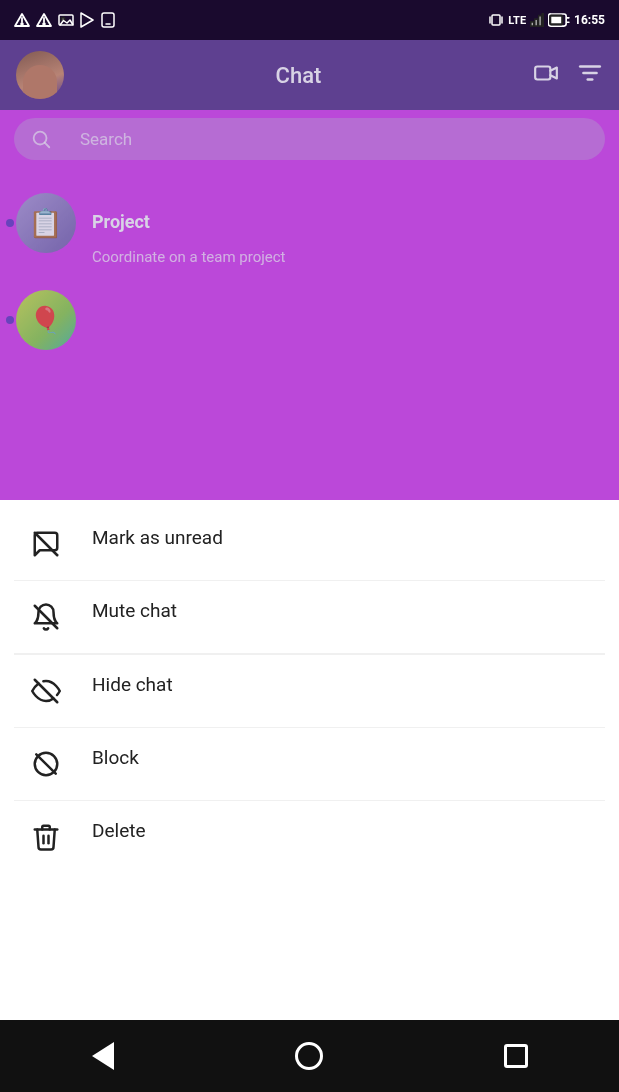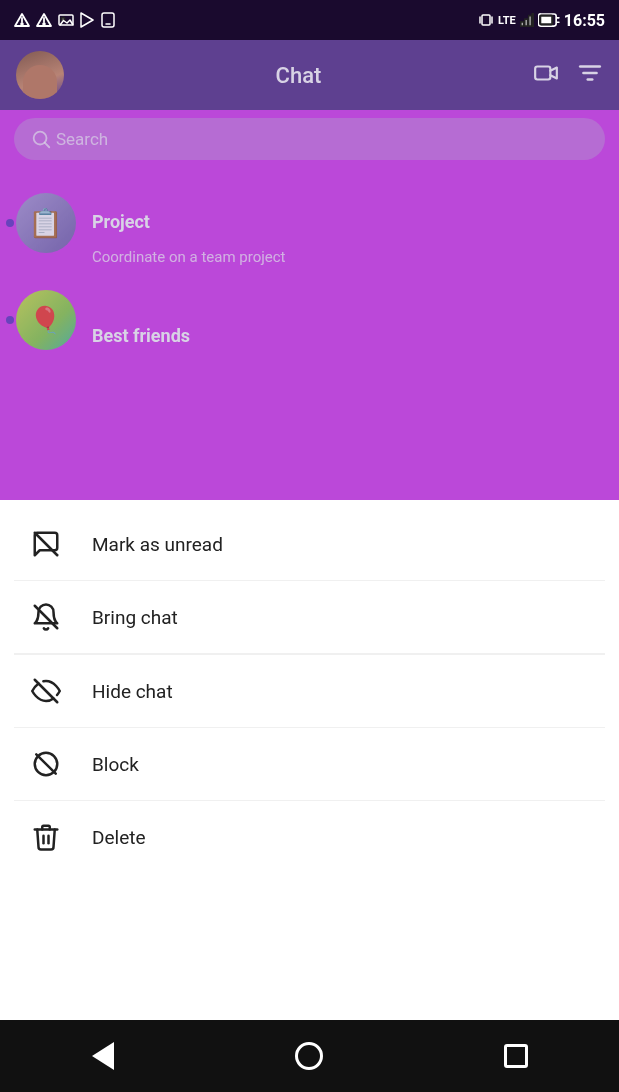--- a/index.html
+++ b/index.html
@@ -28,21 +28,21 @@
       gap: 6px;
     }
     .status-icons-right {
       display: flex;
       align-items: center;
       gap: 4px;
       font-size: 13px;
       color: #fff;
     }
     .status-time {
-      font-size: 16px;
+      font-size: 12px;
       font-weight: bold;
       color: #fff;
     }
 
     
     .app-background {
       background: #d946ef;
       height: 460px;
       position: relative;
       overflow: hidden;
@@ -98,21 +98,21 @@
     }
 
     
     .search-bar {
       background: rgba(200, 190, 220, 0.4);
       margin: 8px 14px;
       border-radius: 24px;
       display: flex;
       align-items: center;
       padding: 10px 16px;
-      gap: 4px;
+      gap: 28px;
     }
     .search-text {
       font-size: 17px;
       color: rgba(255,255,255,0.7);
     }
 
     
     .chat-item {
       display: flex;
       align-items: center;
@@ -177,21 +177,21 @@
     .bottom-sheet {
       background: #fff;
       border-radius: 0;
       padding: 8px 0;
       position: relative;
       z-index: 2;
     }
 
     .menu-item {
       display: flex;
-      align-items: center;
+      align-items: flex-start;
       padding: 18px 28px;
       gap: 28px;
       cursor: pointer;
     }
     .menu-icon {
       width: 36px;
       height: 36px;
       display: flex;
       align-items: center;
       justify-content: center;
@@ -350,21 +350,20 @@
     <div class="chat-avatar chat-avatar-project">📋</div>
     <div class="chat-info">
       <div class="chat-name">Project</div>
       <div class="chat-desc">Coordinate on a team project</div>
     </div>
   </div>
 
   <div class="chat-item">
     <div class="chat-avatar chat-avatar-friends">🎈</div>
     <div class="chat-info">
-      <div class="chat-name">Best friends</div>
     </div>
   </div>
 
   <div class="overlay"></div>
 </div>
 
 <div class="bottom-sheet">
 
   <div class="menu-item">
     <div class="menu-icon">
@@ -380,21 +379,21 @@
   <div class="divider"></div>
 
   <div class="menu-item">
     <div class="menu-icon">
       <svg viewBox="0 0 24 24" stroke="#222" fill="none" stroke-width="2">
         <path d="M18 8a6 6 0 0 0-12 0c0 7-3 9-3 9h18s-3-2-3-9"></path>
         <path d="M13.73 21a2 2 0 0 1-3.46 0"></path>
         <line x1="3" y1="3" x2="21" y2="21" stroke="#222" stroke-width="2"></line>
       </svg>
     </div>
-    <span class="menu-label">Bring chat</span>
+    <span class="menu-label">Mute chat</span>
   </div>
 
   <div class="divider"></div>
 
 
   <div class="divider"></div>
 
   <div class="menu-item">
     <div class="menu-icon">
       <svg viewBox="0 0 24 24" stroke="#222" fill="none" stroke-width="2">

